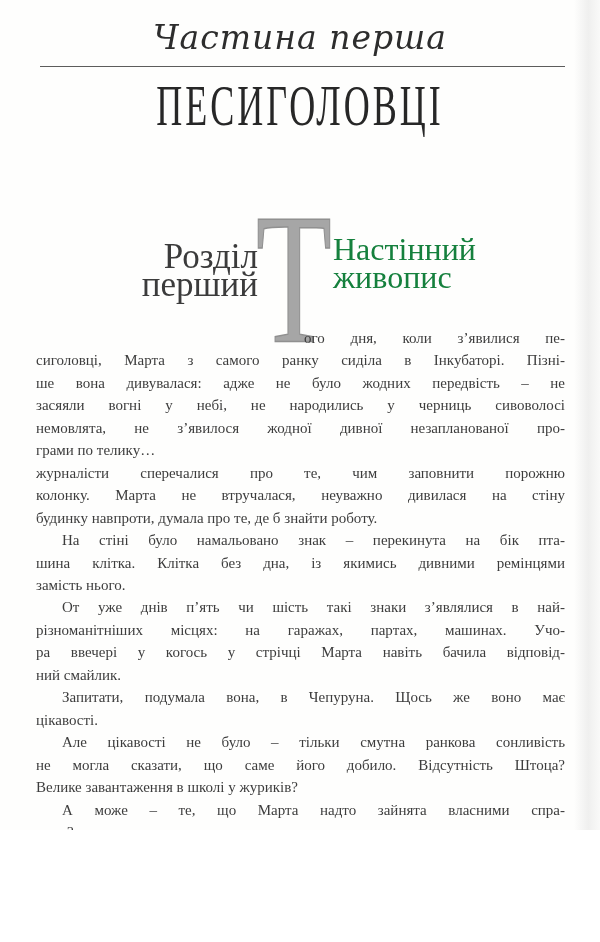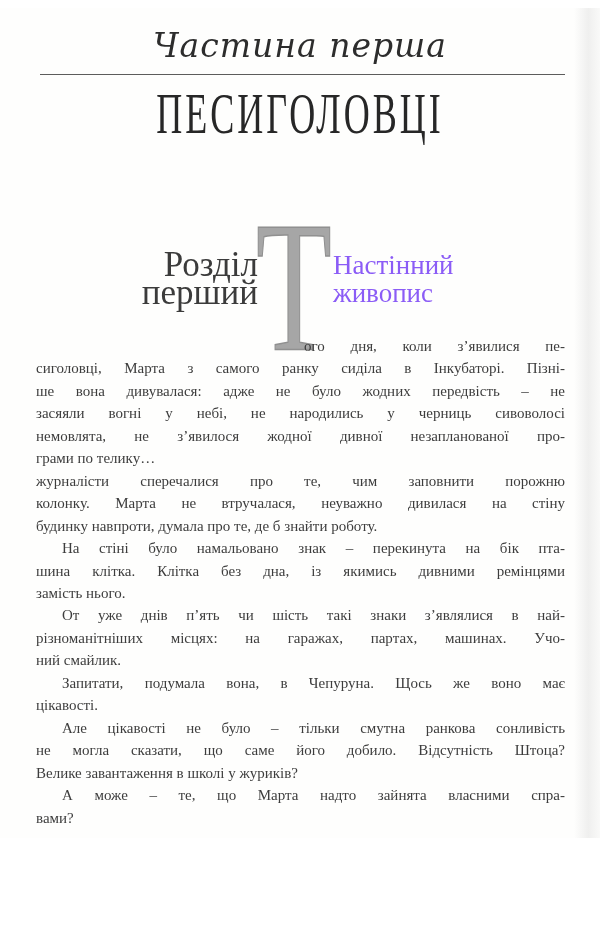--- a/index.html
+++ b/index.html
@@ -2,21 +2,20 @@
 <html lang="uk"><head>
 <meta charset="utf-8">
 <style>
   html,body{margin:0;padding:0;background:#ffffff;}
   .page{
     position:relative;
     width:600px;height:830px;
     background:#fefefd;
     overflow:hidden;
     font-family:"Liberation Serif", serif;
-    margin-top:8px;
   }
   
   .page::after{
     content:"";
     position:absolute;top:0;right:0;width:26px;height:100%;
     background:linear-gradient(to right, rgba(110,110,110,0) 0%, rgba(110,110,110,0.10) 55%, rgba(110,110,110,0.03) 100%);
     pointer-events:none;
   }
   .part-script{
     position:absolute;top:18px;left:0;right:0;
@@ -45,24 +44,24 @@
     transform-origin:top center;
     white-space:nowrap;
   }
   .chapter-label{
     position:absolute;top:243px;left:80px;width:178px;
     text-align:right;
     font-size:35px;line-height:28px;
     color:#3b3b3b;
   }
   .chapter-title{
-    position:absolute;top:243px;left:333px;
+    position:absolute;top:235px;left:333px;
     text-align:left;
-    font-size:27px;line-height:28px;
-    color:#8b5cf6;
+    font-size:32px;line-height:28px;
+    color:#15803d;
   }
   .drop-cap{
     position:absolute;top:186px;left:256px;
     font-size:124px;line-height:1;
     color:#a6a6a6;
     -webkit-text-stroke:1px #909090;
     transform:scaleY(1.5);
     transform-origin:top left;
     z-index:0;
   }
@@ -118,20 +117,21 @@
       <div class="line">немовлята, не з’явилося жодної дивної незапланованої про-</div>
       <div class="line last">грами по телику…</div>
       <div class="line">журналісти сперечалися про те, чим заповнити порожню</div>
       <div class="line">колонку. Марта не втручалася, неуважно дивилася на стіну</div>
       <div class="line last">будинку навпроти, думала про те, де б знайти роботу.</div>
       <div class="line indent">На стіні було намальовано знак – перекинута на бік пта-</div>
       <div class="line">шина клітка. Клітка без дна, із якимись дивними ремінцями</div>
       <div class="line last">замість нього.</div>
       <div class="line indent">От уже днів п’ять чи шість такі знаки з’являлися в най-</div>
       <div class="line">різноманітніших місцях: на гаражах, партах, машинах. Учо-</div>
+      <div class="line">ра ввечері у когось у стрічці Марта навіть бачила відповід-</div>
       <div class="line last">ний смайлик.</div>
       <div class="line indent">Запитати, подумала вона, в Чепуруна. Щось же воно має</div>
       <div class="line last">цікавості.</div>
       <div class="line indent">Але цікавості не було – тільки смутна ранкова сонливість</div>
       <div class="line">не могла сказати, що саме його добило. Відсутність Штоца?</div>
       <div class="line last">Велике завантаження в школі у журиків?</div>
       <div class="line indent">А може – те, що Марта надто зайнята власними спра-</div>
       <div class="line last">вами?</div>
     </div>
 

